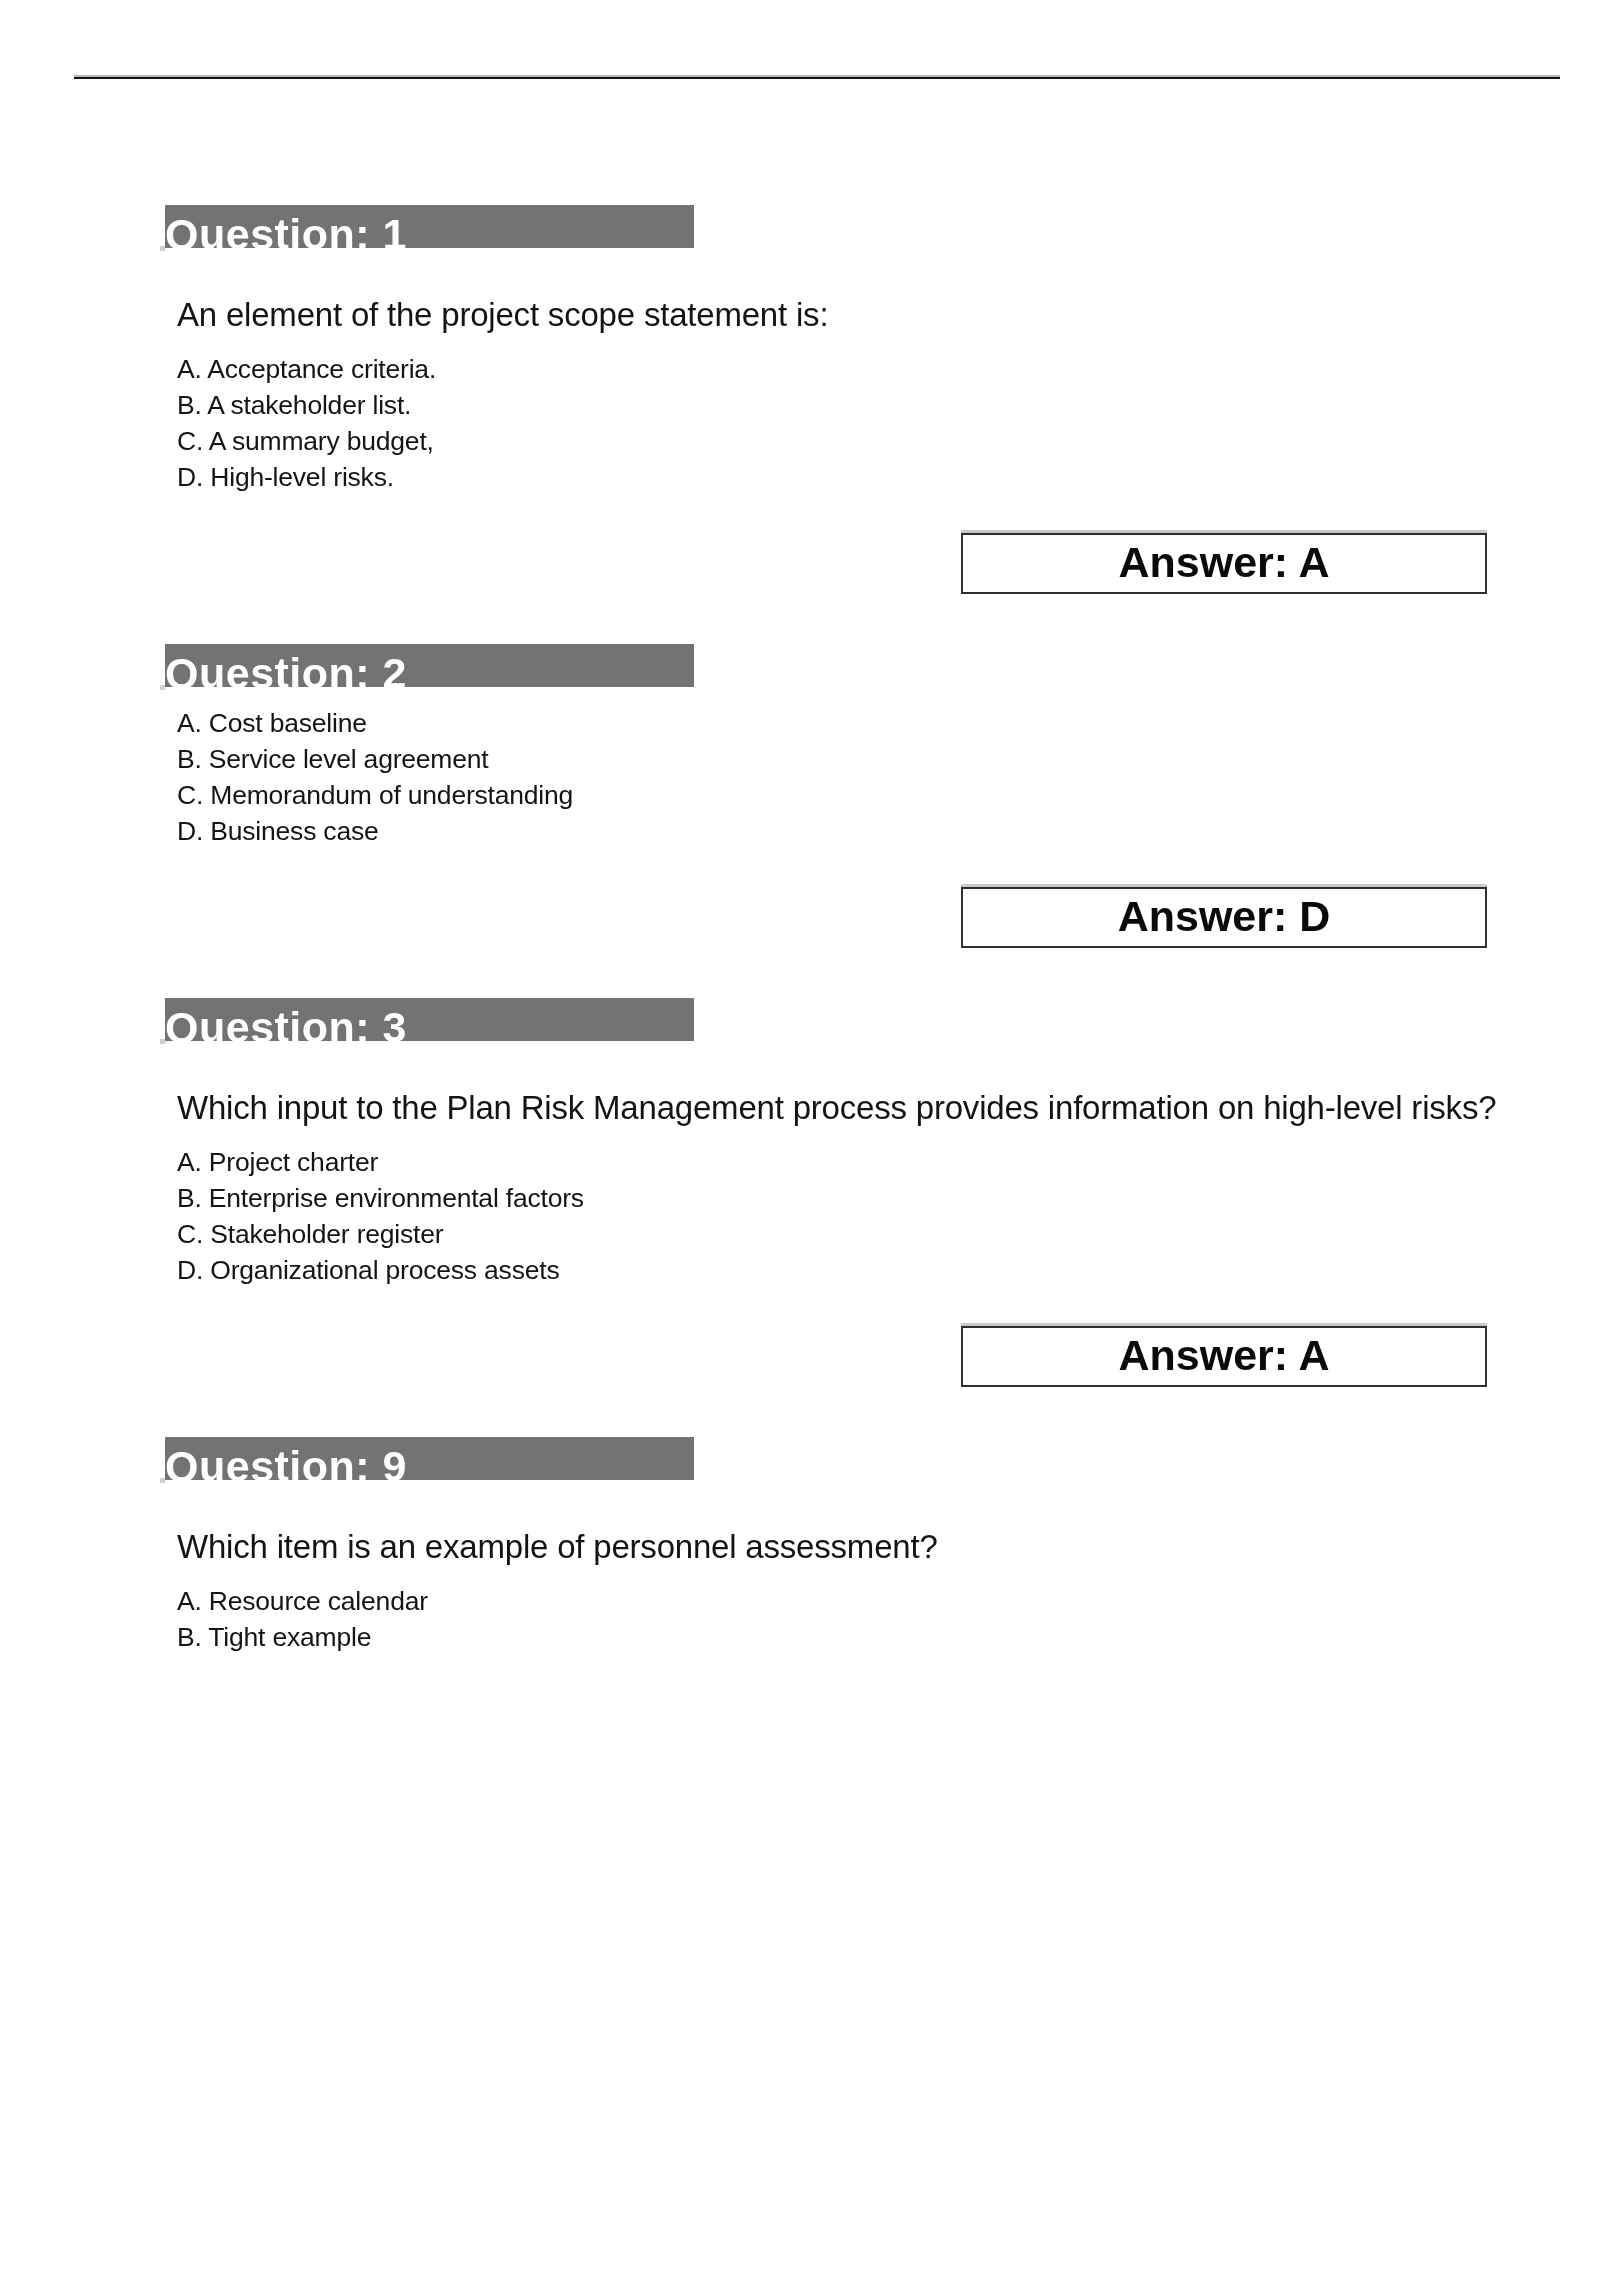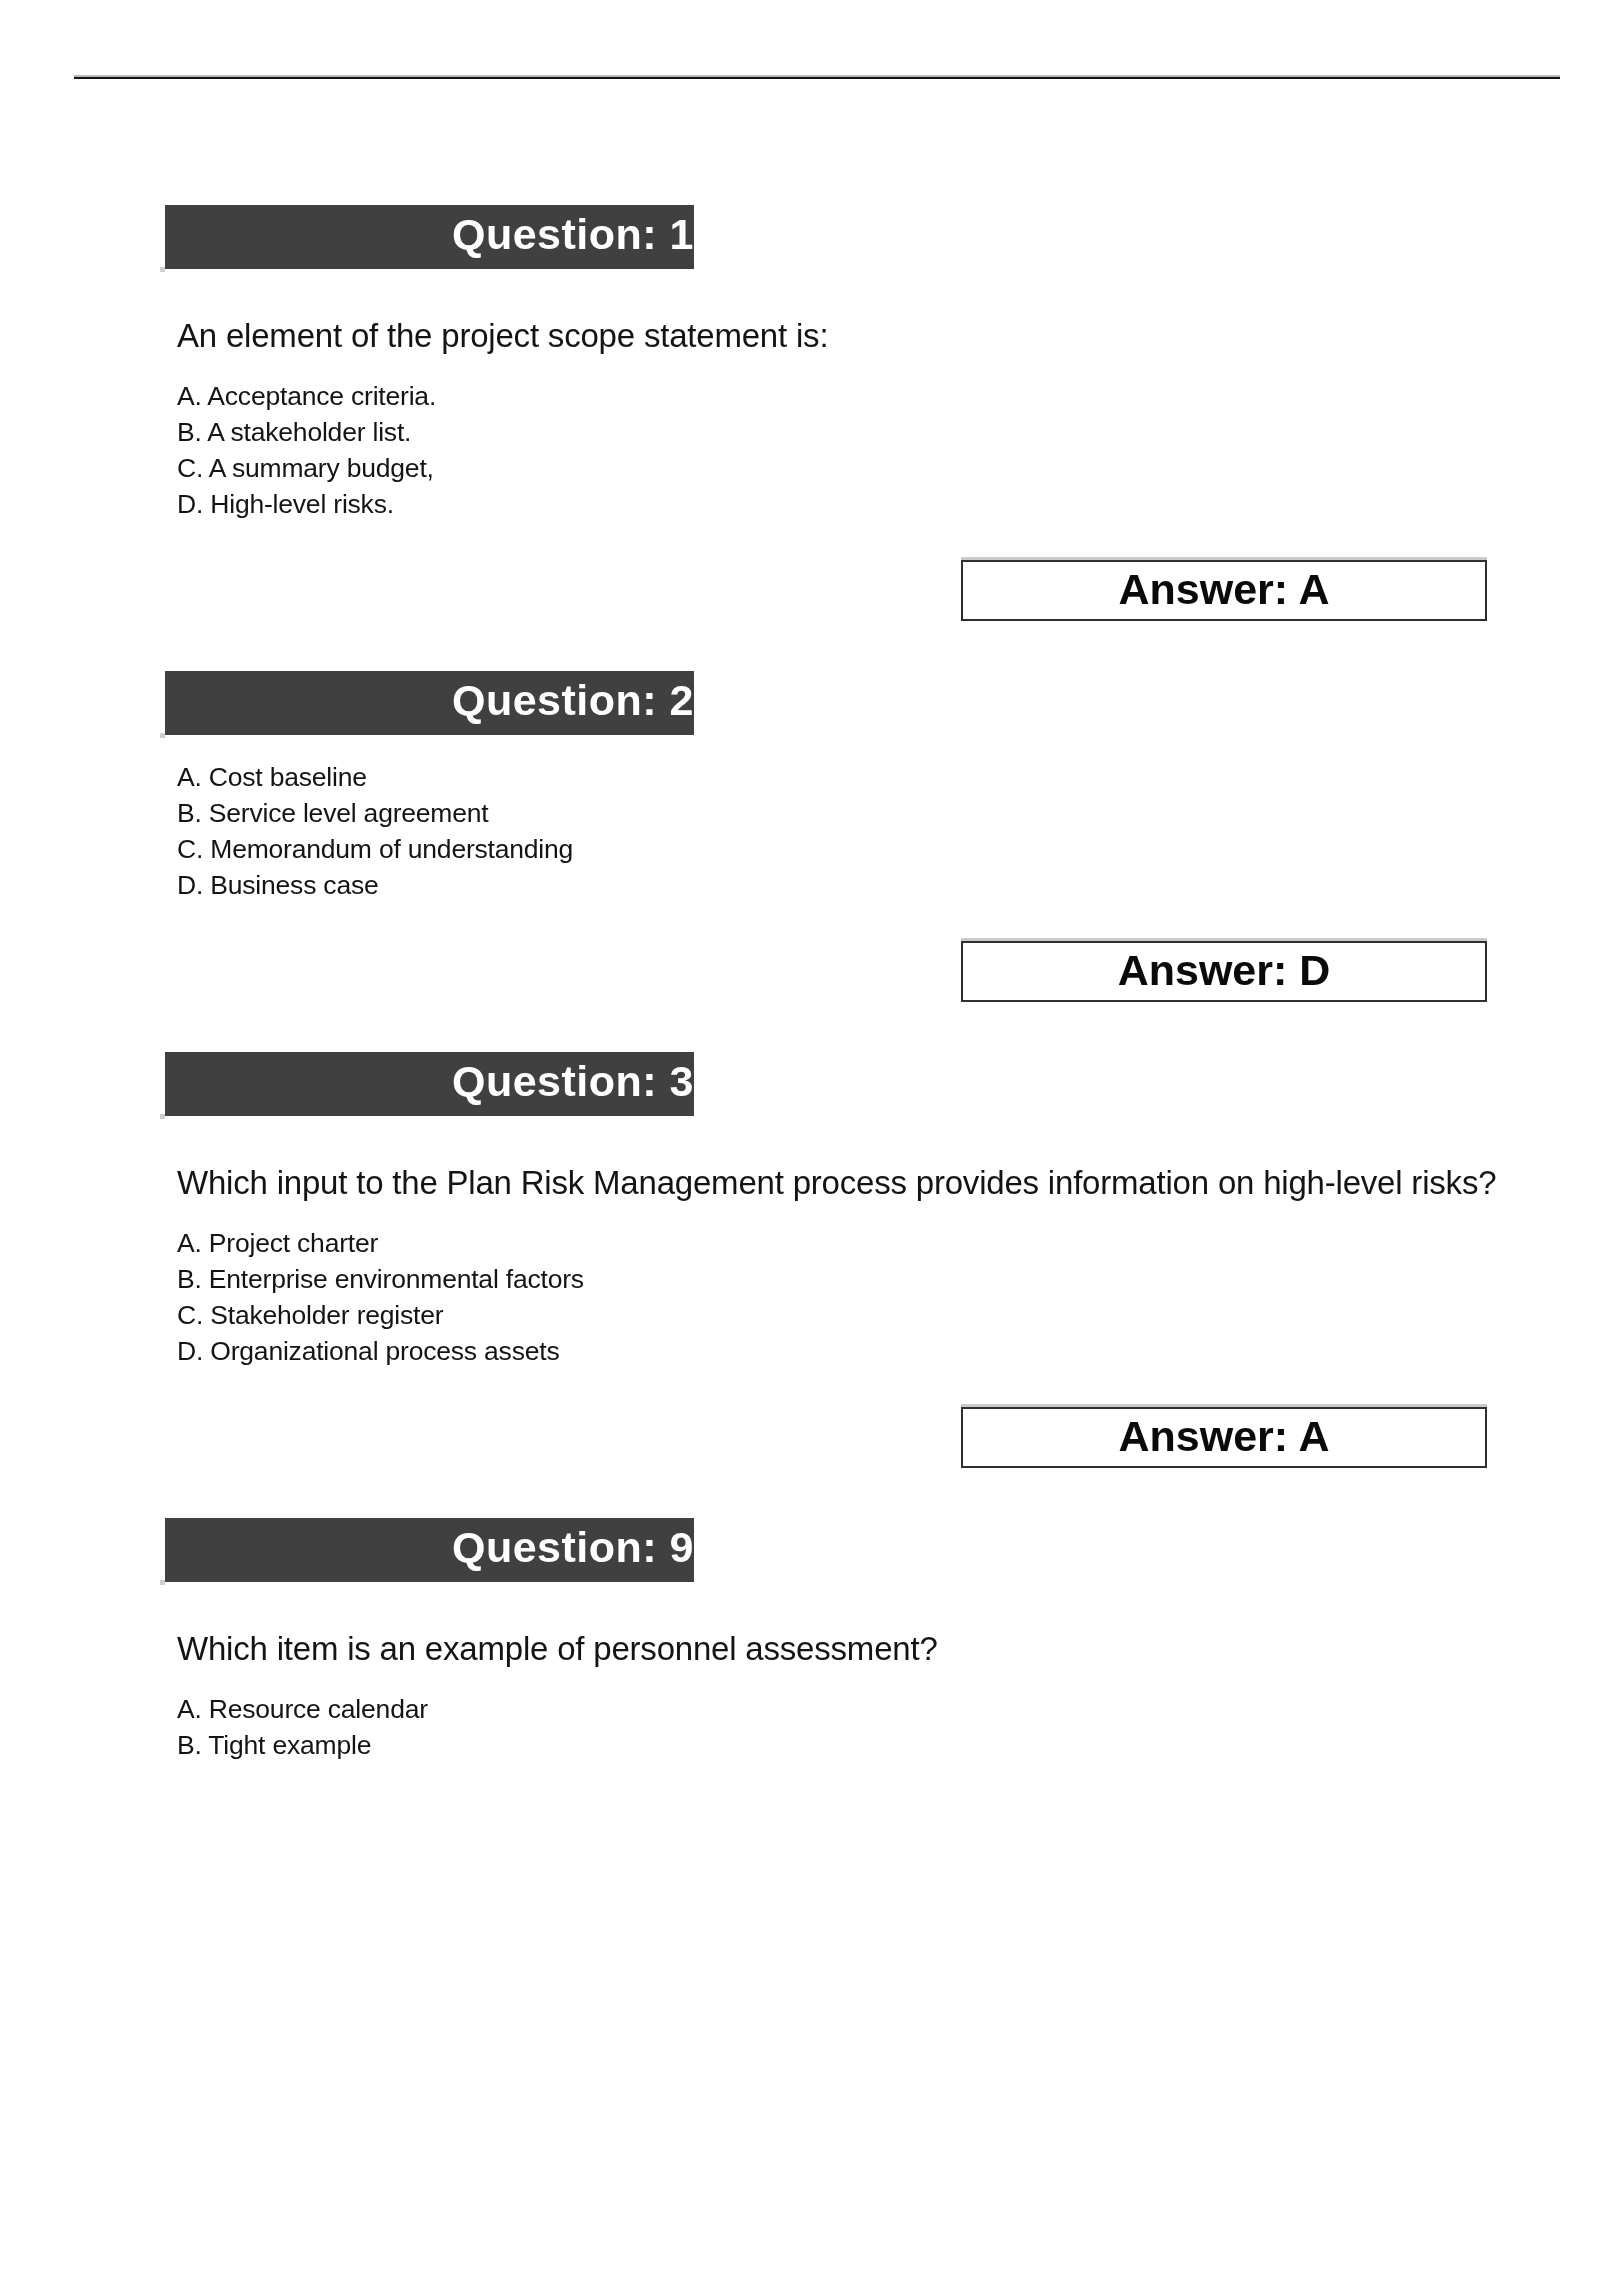--- a/index.html
+++ b/index.html
@@ -15,28 +15,28 @@
   }
   .top-rule {
     margin: 75px 61px 0 74px;
     height: 0;
     border-top: 2px solid #b8b8b8;
     border-bottom: 2.9px solid #141414;
   }
   .qbar {
     position: relative;
     width: 529px;
-    height: 64px;
+    height: 43px;
     margin-left: 165px;
-    background: #404040;
+    background: #737373;
     color: #ffffff;
     font-size: 43px;
     font-weight: bold;
     line-height: 59px;
-    text-align: right;
+    text-align: left;
     letter-spacing: 0.5px;
   }
   .qbar::before {
     content: "";
     position: absolute;
     left: -4.9px;
     bottom: -2.9px;
     width: 4.9px;
     height: 4.9px;
     background: #cfcfcf;
@@ -44,21 +44,21 @@
   .qbar.first { margin-top: 126px; }
   .qbar.after-answer { margin-top: 50px; }
   .qtext {
     margin: 49px 119px 0 177px;
     font-size: 33px;
     line-height: 36px;
     text-align: justify;
     letter-spacing: -0.2px;
   }
   .opts {
-    margin: 24px 119px 0 177px;
+    margin: 18px 119px 0 177px;
     font-size: 26.5px;
     line-height: 36px;
     letter-spacing: -0.2px;
   }
   .answer-box {
     margin: 38px 0 0 961px;
     width: 526px;
     height: 61px;
     border: 2.9px solid #2f2f2f;
     background: #ffffff;

